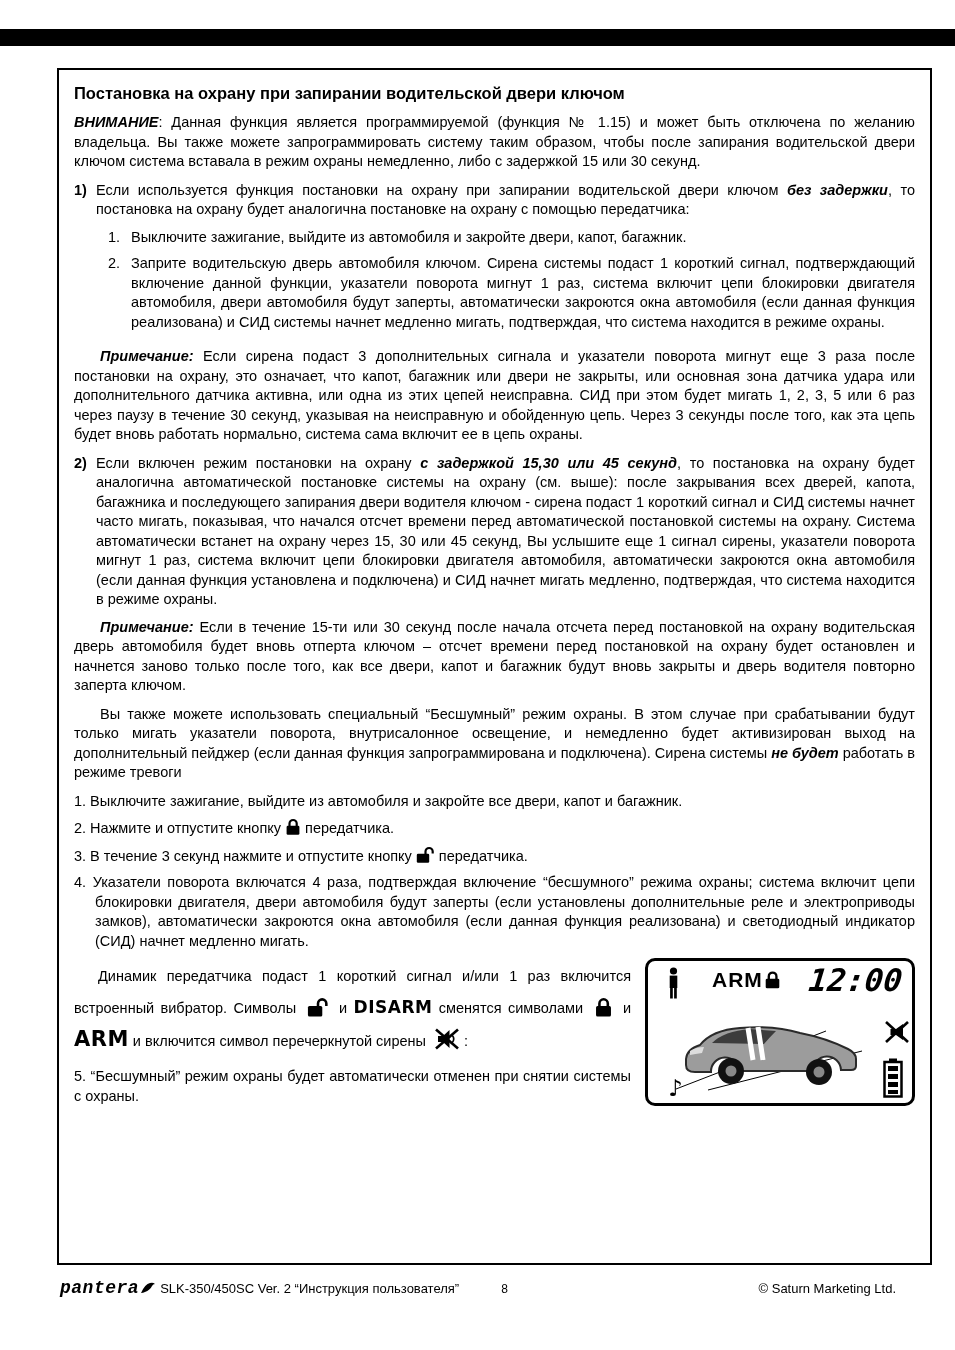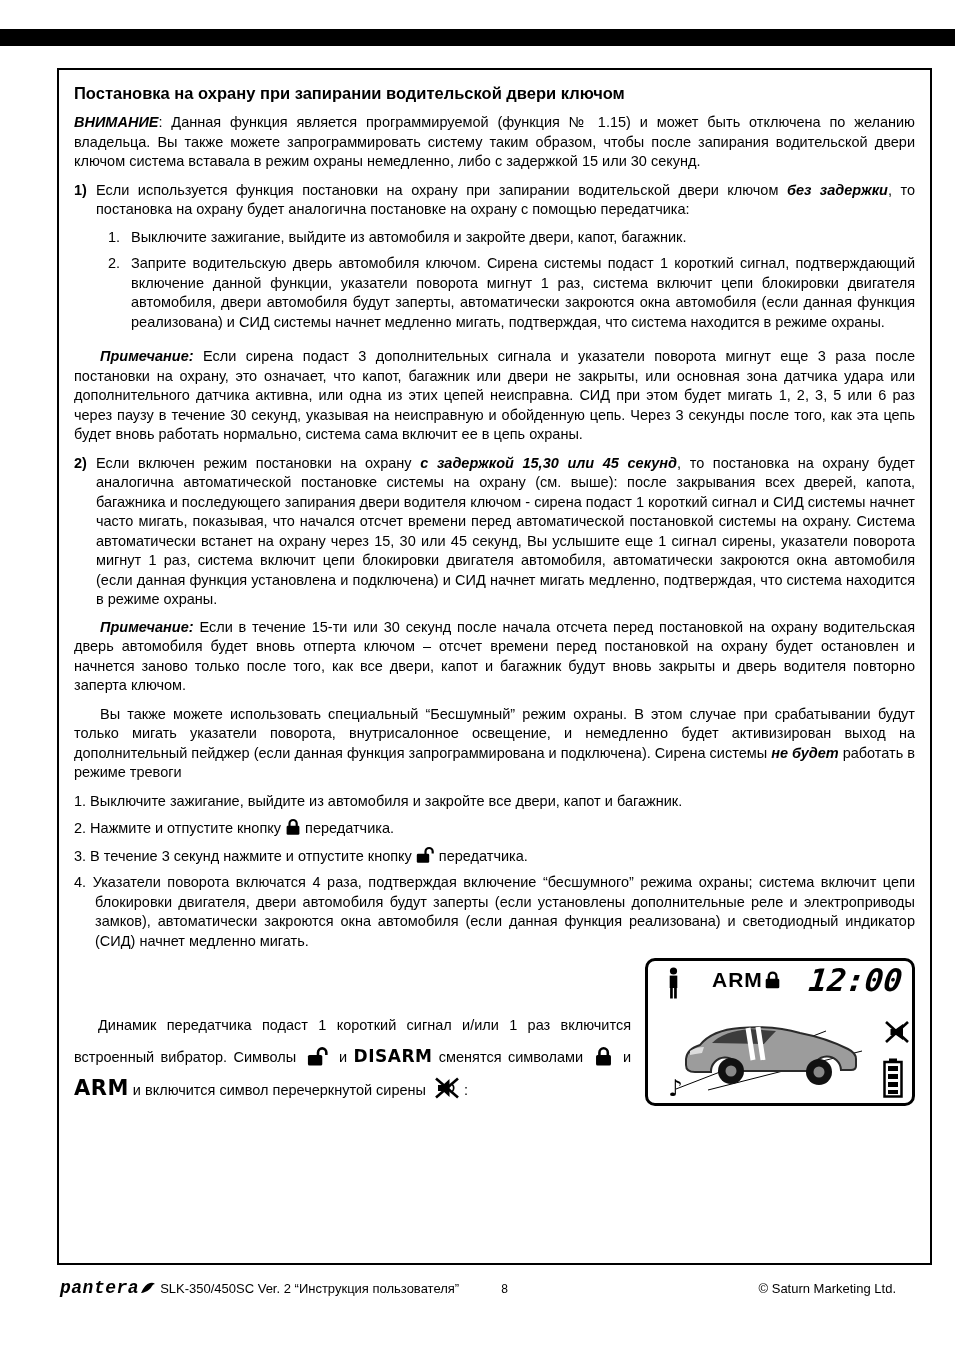--- a/index.html
+++ b/index.html
@@ -135,20 +135,21 @@
           </svg>
         <span>и</span>
         <span class="lcdword big">ARM</span>
         <span>и включится символ перечеркнутой сирены</span>
         <svg class="icon icon-lg" width="26" height="24" viewBox="0 0 26 24">
             <path d="M4 9 h5 l6.5 -6 v18 l-6.5 -6 H4 z" fill="#000"></path>
             <path d="M18 8 q3.5 4 0 8" stroke="#000" stroke-width="1.6" fill="none"></path>
             <line x1="2" y1="2.5" x2="24" y2="21.5" stroke="#000" stroke-width="2.6"></line>
             <line x1="24" y1="2.5" x2="2" y2="21.5" stroke="#000" stroke-width="2.6"></line>
           </svg><span>:</span></p>
+      <p class="step5">5. “Бесшумный” режим охраны будет автоматически отменен при снятии системы с охраны.</p>
     </div>
 
     <div class="lcd">
       <svg class="person" width="15" height="33" viewBox="0 0 15 33">
           <circle cx="7.5" cy="4" r="3.6" fill="#000"></circle>
           <rect x="3.7" y="8.6" width="7.6" height="12.4" fill="#000"></rect>
           <rect x="4.1" y="21" width="2.7" height="10.5" fill="#000"></rect>
           <rect x="8.1" y="21" width="2.7" height="10.5" fill="#000"></rect>
         </svg>
       <span class="arm">ARM</span>

